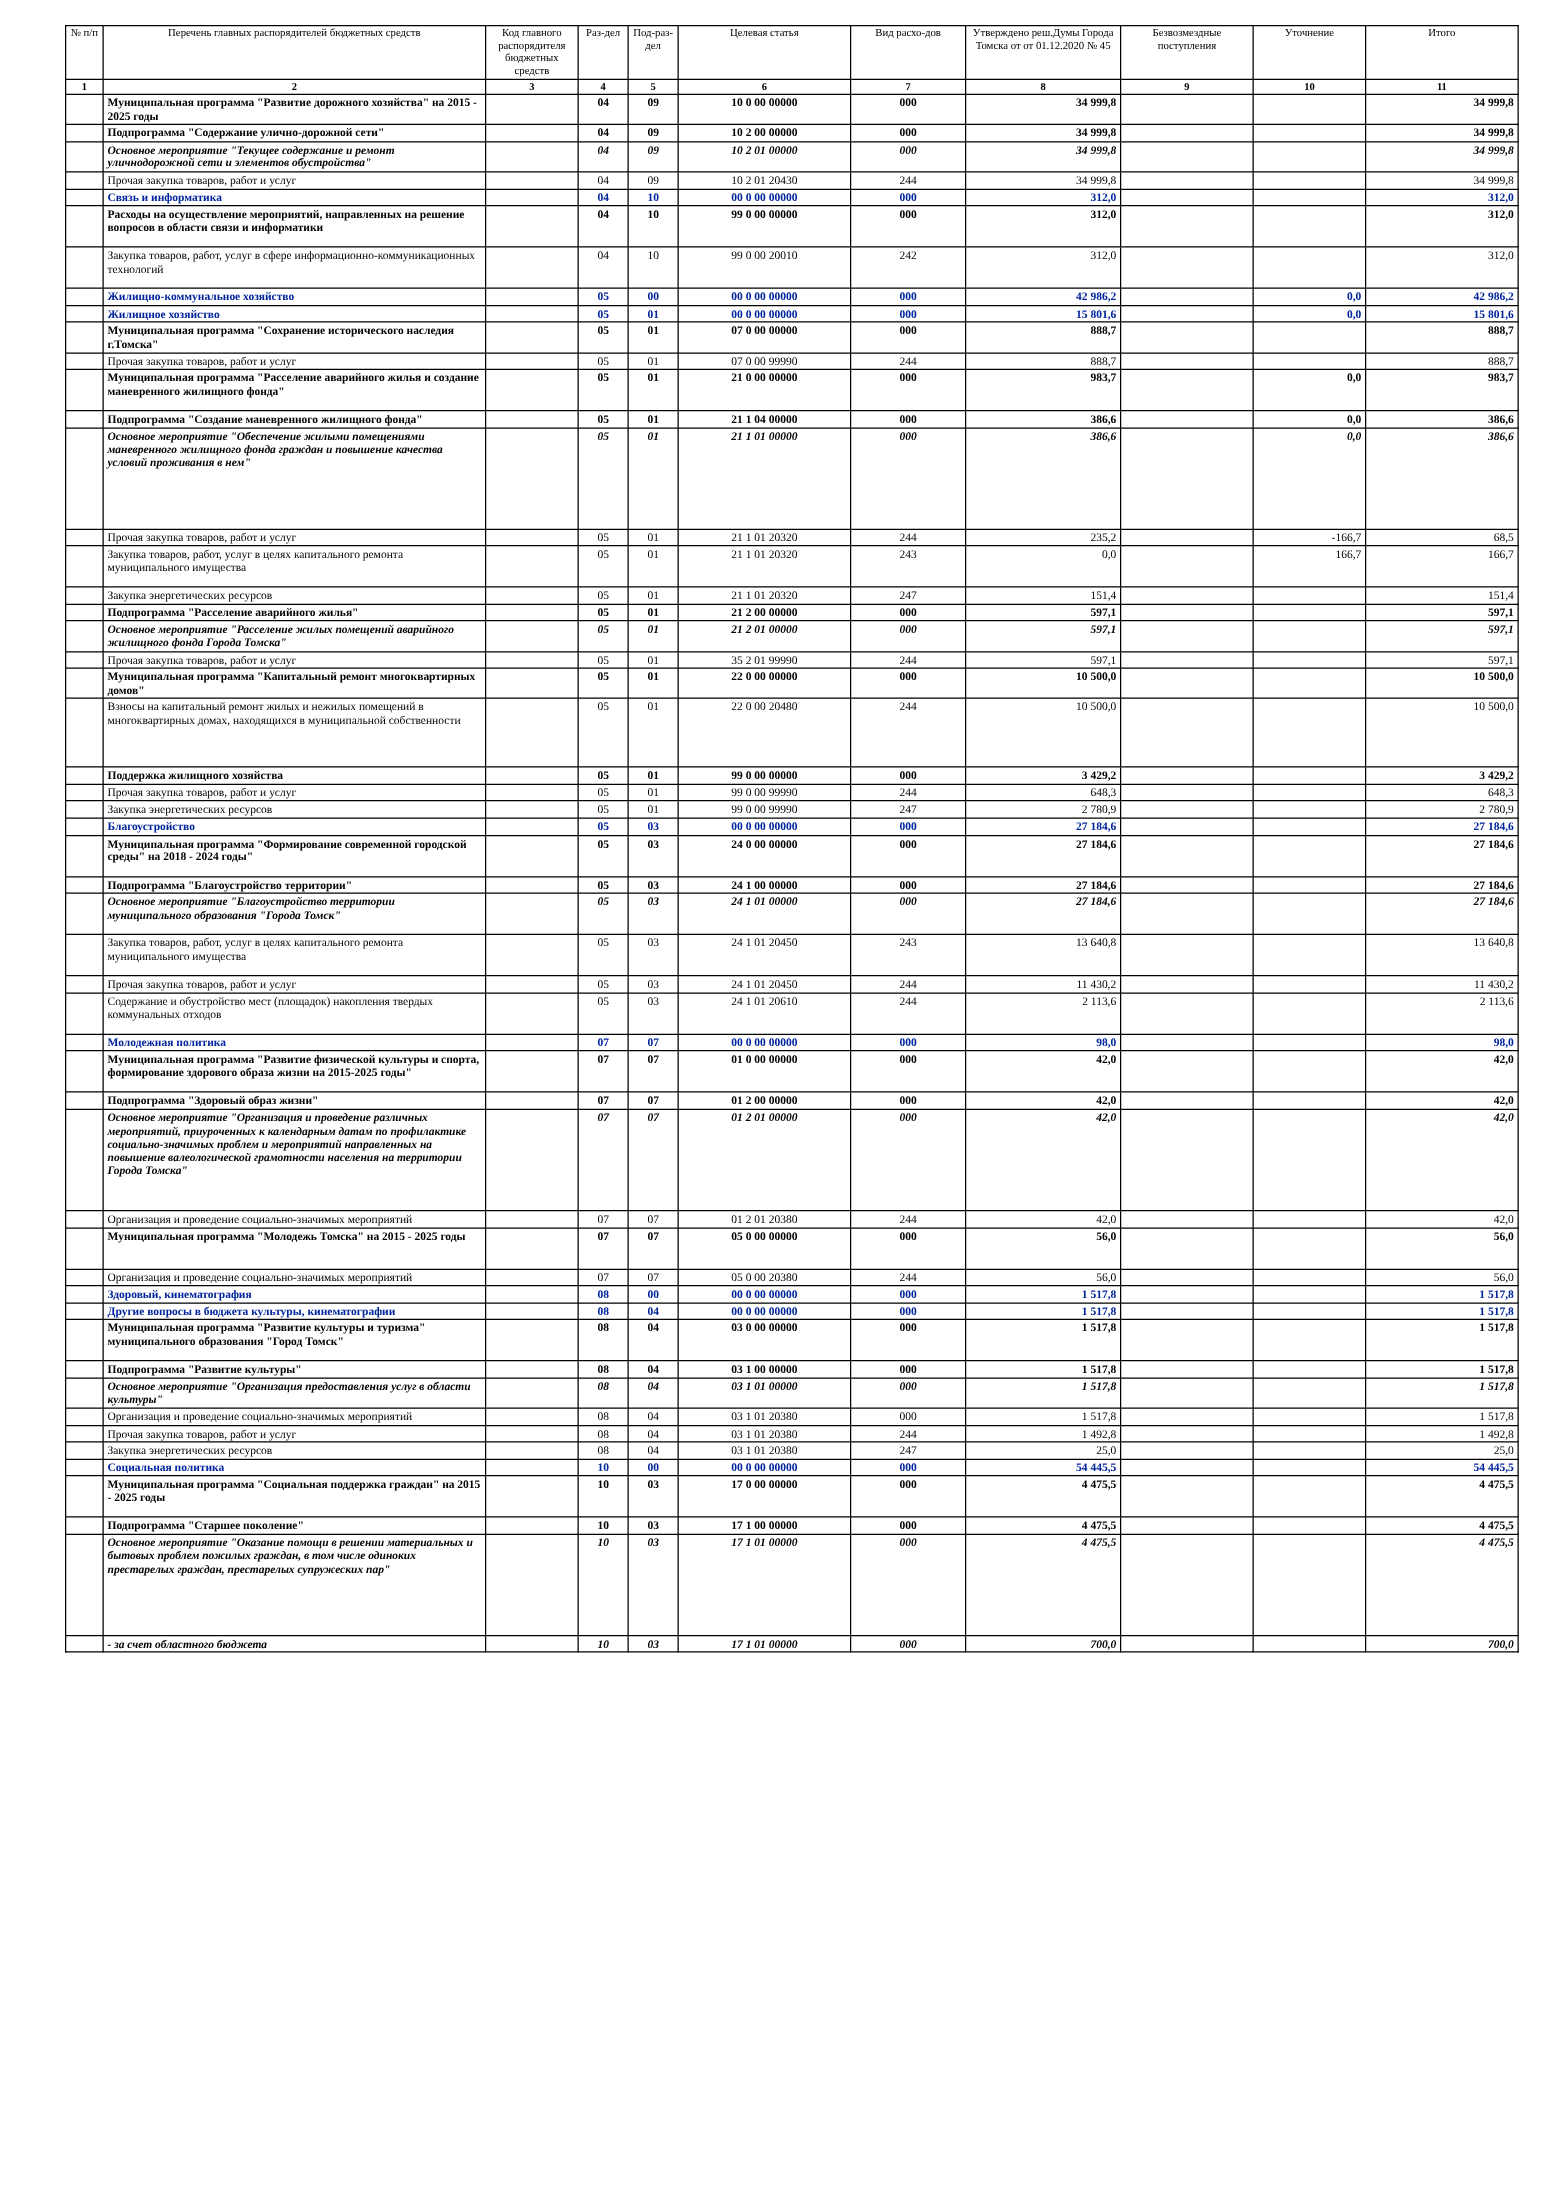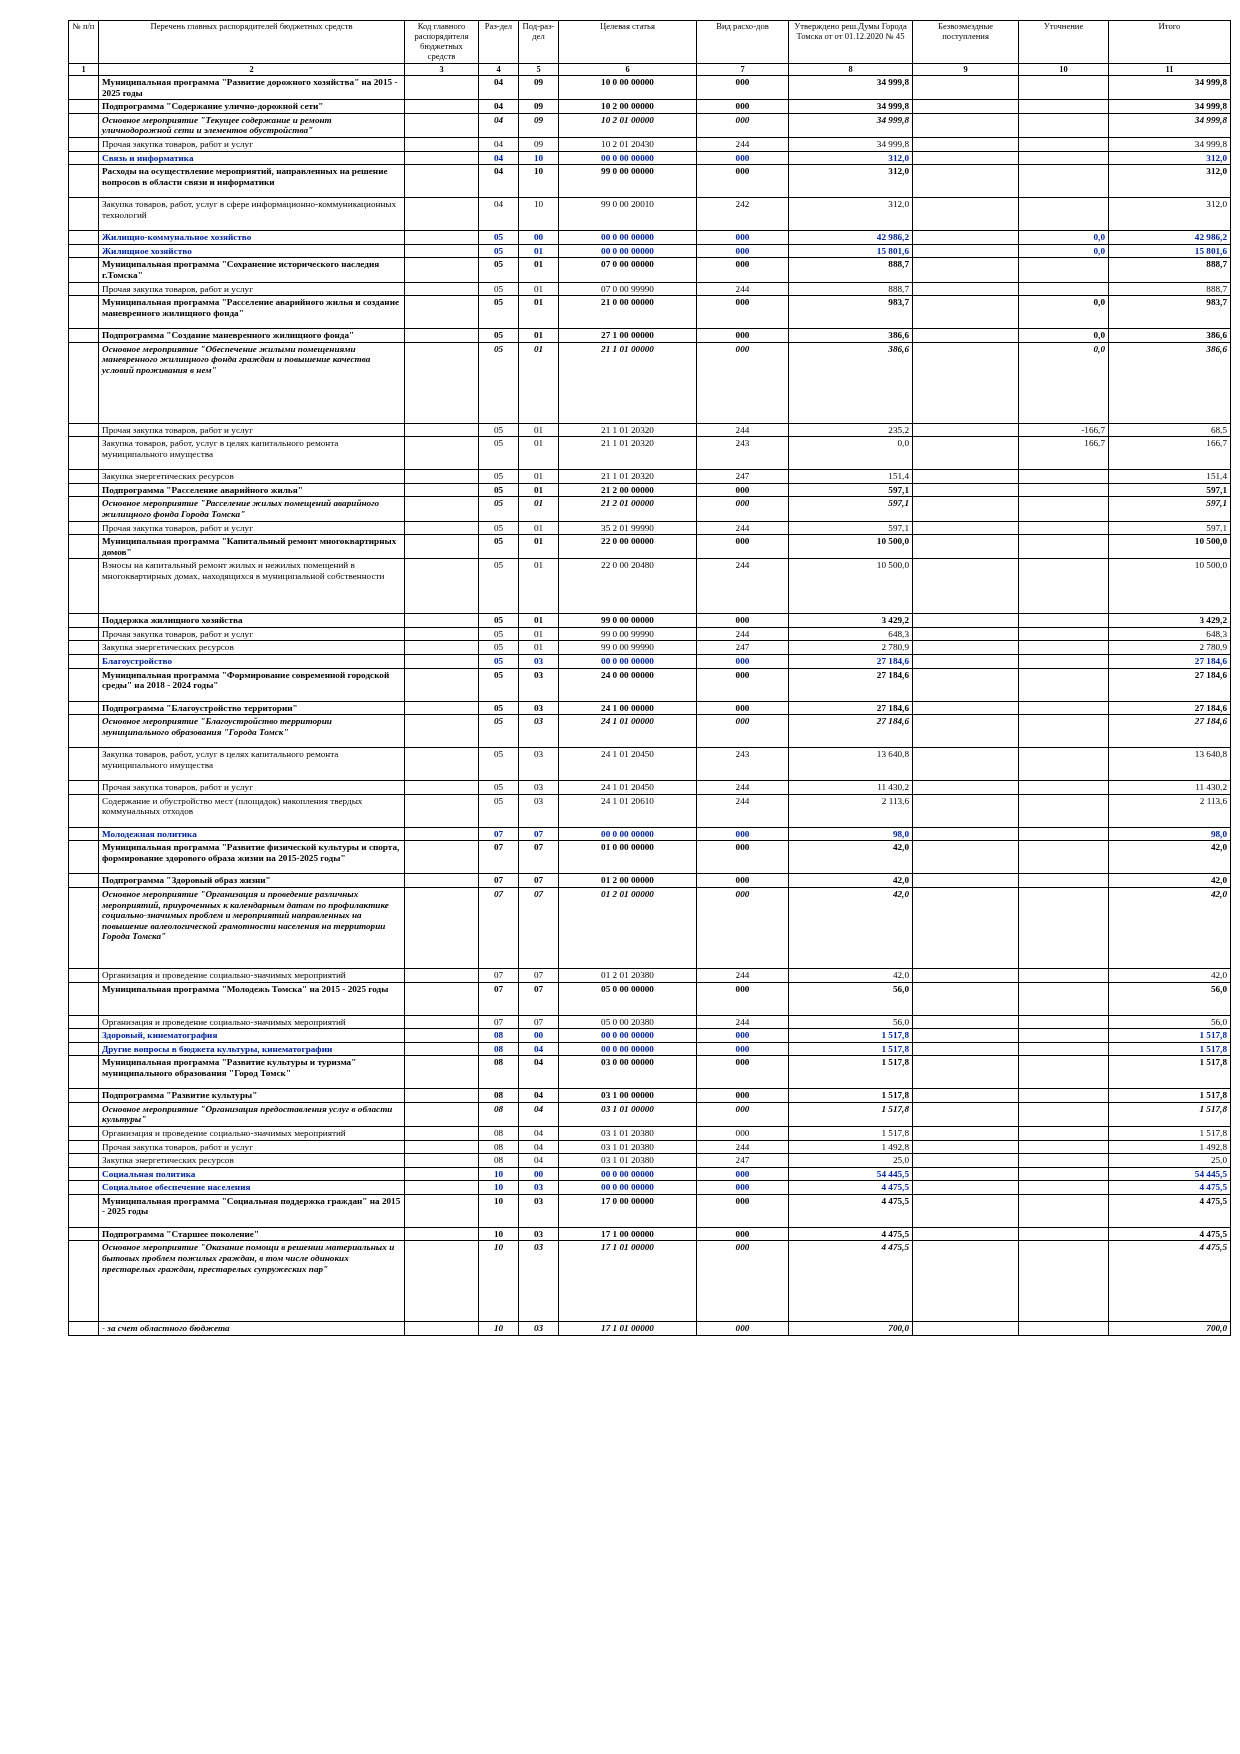--- a/index.html
+++ b/index.html
@@ -11,21 +11,21 @@
     width: 1240px;
     height: 1754px;
     font-family: "Liberation Serif", serif;
     color: #000000;
   }
   .page {
     width: 1240px;
     height: 1754px;
     position: relative;
     box-sizing: border-box;
-    padding: 20px 26px 10px 68px;
+    padding: 20px 26px 10px 52px;
   }
   table.budget {
     border-collapse: collapse;
     width: 1162px;
     table-layout: fixed;
     font-size: 9.2px;
   }
   table.budget col.c1 { width: 30px; }
   table.budget col.c2 { width: 306px; }
   table.budget col.c3 { width: 74px; }
@@ -273,21 +273,21 @@
           <td class="num"></td>
           <td class="num">0,0</td>
           <td class="num">983,7</td>
         </tr>
         <tr class="bold">
           <td class="ctr"></td>
           <td class="name">Подпрограмма "Создание маневренного жилищного фонда"</td>
           <td class="ctr"></td>
           <td class="ctr">05</td>
           <td class="ctr">01</td>
-          <td class="ctr">27 1 00 00000</td>
+          <td class="ctr">21 1 04 00000</td>
           <td class="ctr">000</td>
           <td class="num">386,6</td>
           <td class="num"></td>
           <td class="num">0,0</td>
           <td class="num">386,6</td>
         </tr>
         <tr class="ital xxtall">
           <td class="ctr"></td>
           <td class="name">Основное мероприятие "Обеспечение жилыми помещениями маневренного жилищного фонда граждан и повышение качества условий проживания в нем"</td>
           <td class="ctr"></td>
@@ -734,33 +734,20 @@
           <td class="name">Социальная политика</td>
           <td class="ctr"></td>
           <td class="ctr">10</td>
           <td class="ctr">00</td>
           <td class="ctr">00 0 00 00000</td>
           <td class="ctr">000</td>
           <td class="num">54 445,5</td>
           <td class="num"></td>
           <td class="num"></td>
           <td class="num">54 445,5</td>
-        </tr>
-        <tr class="blue">
-          <td class="ctr"></td>
-          <td class="name">Социальное обеспечение населения</td>
-          <td class="ctr"></td>
-          <td class="ctr">10</td>
-          <td class="ctr">03</td>
-          <td class="ctr">00 0 00 00000</td>
-          <td class="ctr">000</td>
-          <td class="num">4 475,5</td>
-          <td class="num"></td>
-          <td class="num"></td>
-          <td class="num">4 475,5</td>
         </tr>
         <tr class="bold tall">
           <td class="ctr"></td>
           <td class="name">Муниципальная программа "Социальная поддержка граждан" на 2015 - 2025 годы</td>
           <td class="ctr"></td>
           <td class="ctr">10</td>
           <td class="ctr">03</td>
           <td class="ctr">17 0 00 00000</td>
           <td class="ctr">000</td>
           <td class="num">4 475,5</td>

